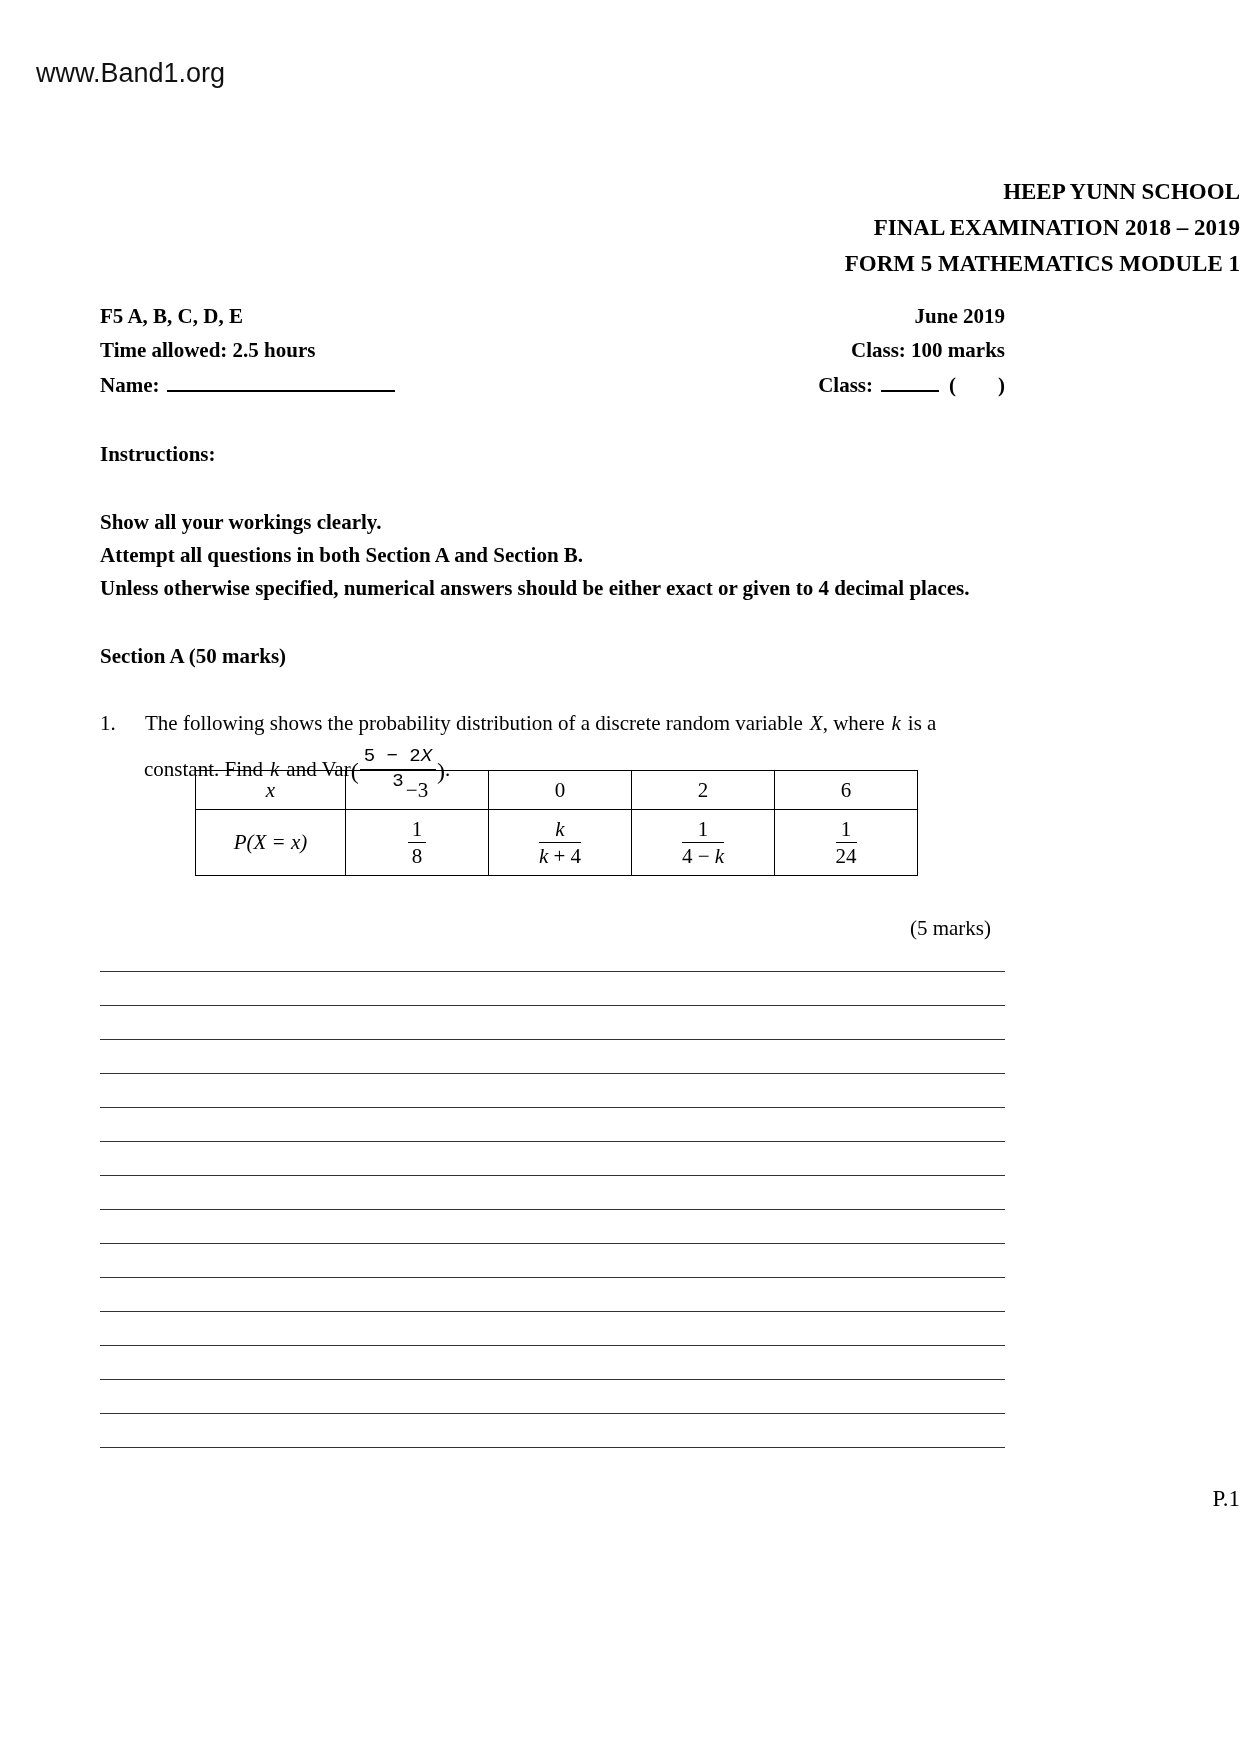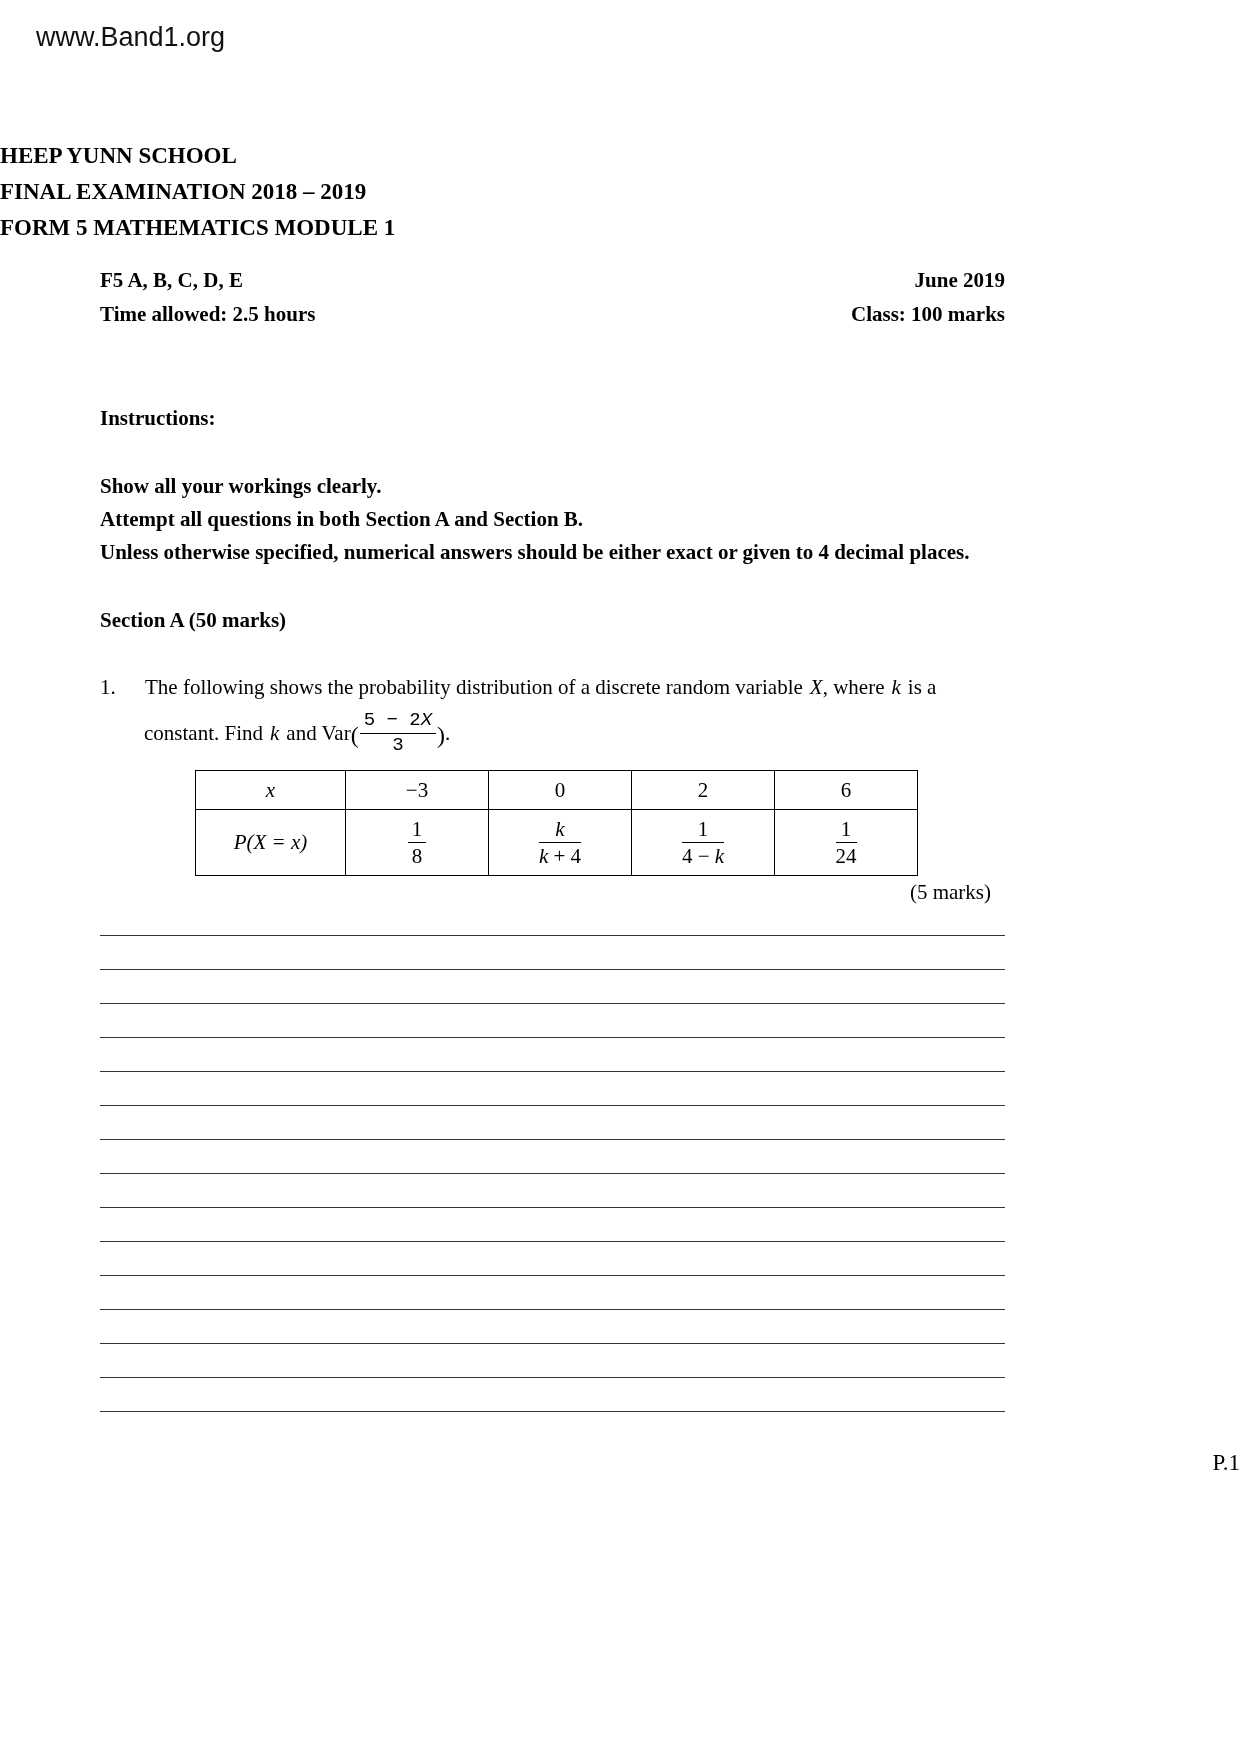--- a/index.html
+++ b/index.html
@@ -2,31 +2,31 @@
 <html><head>
 <meta charset="utf-8">
 <style>
   * { margin:0; padding:0; box-sizing:border-box; }
   html,body { background:#ffffff; }
   body {
     width:1240px; height:1754px; position:relative;
     font-family:"Liberation Serif", serif; color:#000;
     font-size:21px;
   }
-  .abs { position:absolute; }
+  .abs { position:absolute;margin-top:36px; }
 
   .watermark {
     left:36px; top:22px;
     font-family:"Liberation Sans", sans-serif;
     font-size:27px; color:#111;
   }
 
   .title-block {
     left:0; right:0; top:138px;
-    text-align:left; font-weight:bold; font-size:23px; line-height:36px;
+    text-align:right; font-weight:bold; font-size:23px; line-height:36px;
   }
 
   .content-col { left:100px; width:905px; }
 
   .info-block { top:268px; }
   .info-row {
     display:flex; justify-content:space-between; align-items:baseline;
     height:34px; font-weight:bold;
   }
   .uline {
@@ -94,20 +94,28 @@
 
   <div class="abs content-col info-block">
     <div class="info-row">
       <span>F5 A, B, C, D, E</span>
       <span>June 2019</span>
     </div>
     <div class="info-row">
       <span>Time allowed: 2.5 hours</span>
       <span>Class: 100 marks</span>
     </div>
+    <div class="info-row">
+      <span>
+        <span>Name:</span><span class="uline name"></span>
+      </span>
+      <span>
+        <span>Class:</span><span class="uline short"></span><span class="pre">(        )</span>
+      </span>
+    </div>
   </div>
 
   <div class="abs content-col instructions-title">Instructions:</div>
 
   <div class="abs content-col instructions-list">
     <div>Show all your workings clearly.</div>
     <div>Attempt all questions in both Section A and Section B.</div>
     <div>Unless otherwise specified, numerical answers should be either exact or given to 4 decimal places.</div>
   </div>
 

